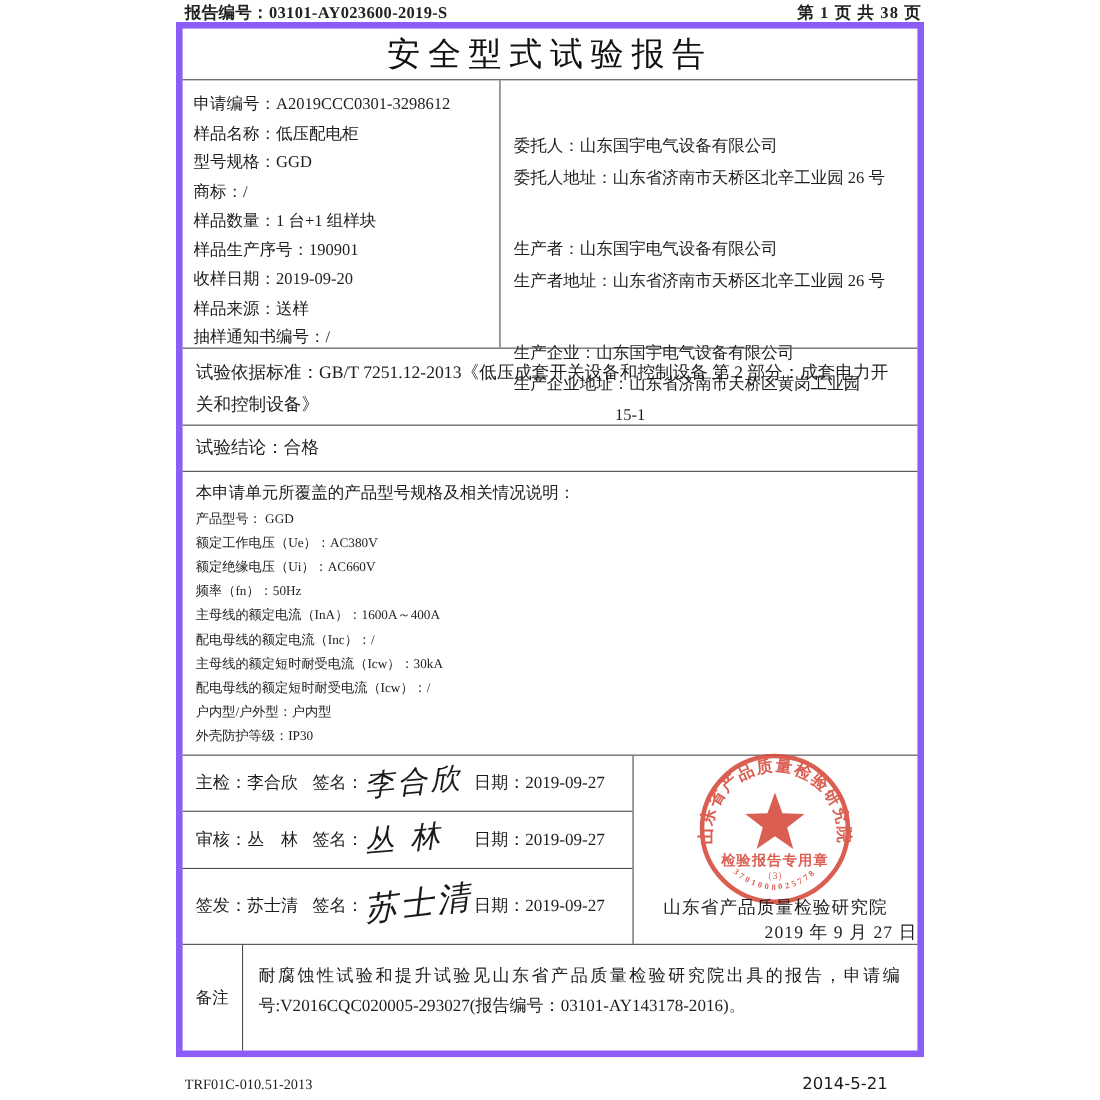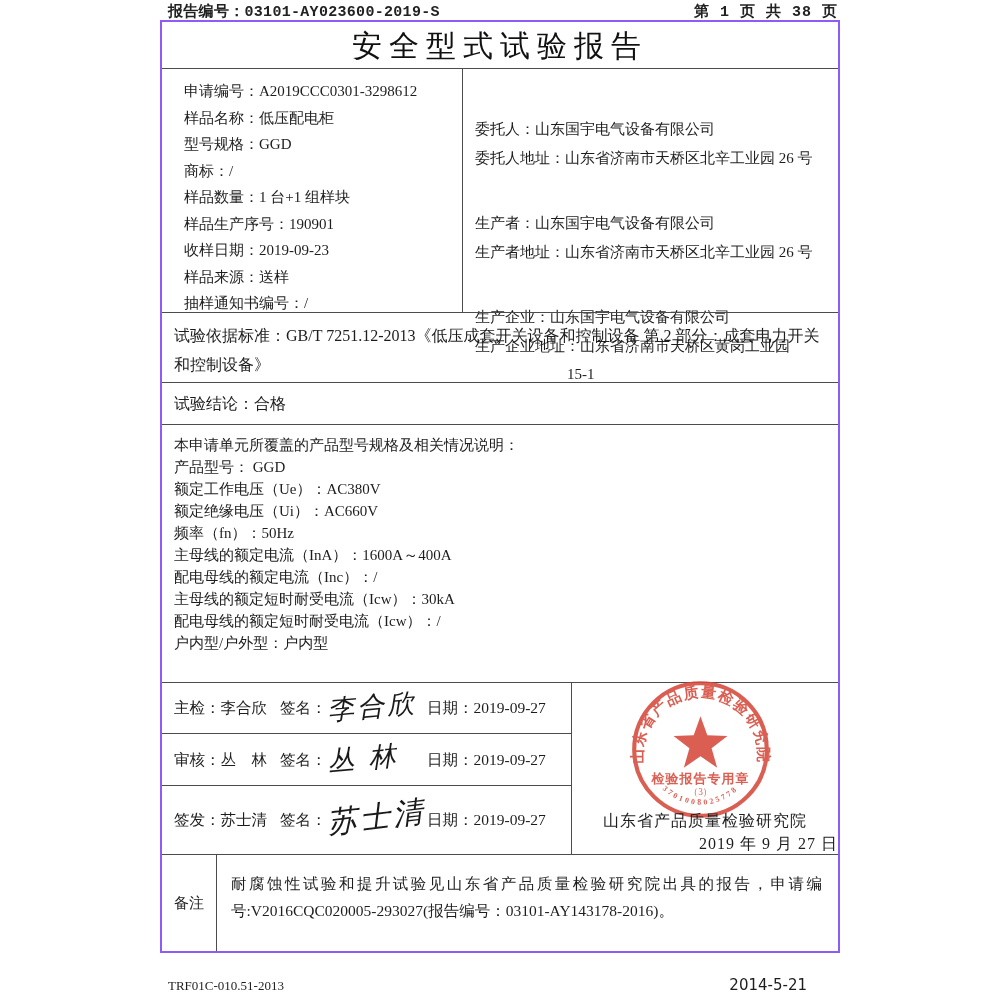--- a/index.html
+++ b/index.html
@@ -3,48 +3,48 @@
 <meta charset="utf-8">
 <style>
   * { margin:0; padding:0; box-sizing:border-box; }
   html,body { background:#ffffff; }
   body { font-family:"Liberation Serif","DejaVu Serif",serif; color:#1d1d1d; }
   .page { position:relative; width:1000px; height:1000px; background:#ffffff; overflow:hidden; }
 
   
   .doc-header { position:absolute; left:160px; top:2px; width:680px;
     display:flex; justify-content:space-between; align-items:flex-start;
-    font-family:Liberation Mono, monospace; font-weight:bold;
+    font-family:Liberation Serif, serif; font-weight:bold;
     font-size:15px; color:#222; }
   .doc-header .report-no { padding-left:8px; letter-spacing:.3px; }
   .doc-header .page-info { padding-right:2px; letter-spacing:1px; }
 
   
   .report-table { position:absolute; left:160px; top:20px; width:680px;
-    border:2px solid #8b5cf6; background:#fff; }
+    border:6px solid #8b5cf6; background:#fff; }
   .t-row { border-top:1px solid #4c4c4c; position:relative; }
   .t-row:first-child { border-top:none; }
 
   .row-title { height:46px; text-align:center; }
   .row-title .title-text { font-size:30px; letter-spacing:7px; line-height:47px; color:#111; }
 
   
-  .row-info { height:244px; display:flex;padding-left:12px; }
+  .row-info { height:244px; display:flex; }
   .info-left { width:289px; border-right:1px solid #4c4c4c; padding:9px 8px 0 10px; }
   .info-left .line { font-size:15px; line-height:26.5px; white-space:nowrap; }
   .info-right { flex:1; padding:10px 6px 0 12px; }
   .info-right .grp { margin-bottom:13px;margin-top:36px; }
   .info-right .line { font-size:15px; line-height:29px; }
   .info-right .line.cont { padding-left:92px; line-height:26px; }
 
   .row-standard { height:70px; padding:8px 12px 0 12px; font-size:16px; line-height:29px; }
   .row-conclusion { height:42px; padding:0 12px; font-size:16px; line-height:42px; }
 
   .row-specs { height:258px; padding:9px 12px 0 12px; }
-  .row-specs .line { font-size:15px; line-height:22px; white-space:nowrap; }
+  .row-specs .line { font-size:12px; line-height:22px; white-space:nowrap; }
   .row-specs .line.first { font-size:15px; }
 
   
   .row-sign { height:172px; display:flex; }
   .sign-left { width:410px; border-right:1px solid #4c4c4c; display:flex; flex-direction:column; }
   .sig-row { position:relative; }
   .sig-row + .sig-row { border-top:1px solid #4c4c4c; }
   .sig-row.r1 { height:50px; } .sig-row.r2 { height:52px; } .sig-row.r3 { height:68px; }
   .sig-row span { position:absolute; font-size:15.5px; white-space:nowrap; }
   .sig-role { left:12px; top:50%; transform:translateY(-50%); }
@@ -93,21 +93,21 @@
     </div>
 
     <div class="t-row row-info">
       <div class="info-left">
         <div class="line">申请编号：A2019CCC0301-3298612</div>
         <div class="line">样品名称：低压配电柜</div>
         <div class="line">型号规格：GGD</div>
         <div class="line">商标：/</div>
         <div class="line">样品数量：1 台+1 组样块</div>
         <div class="line">样品生产序号：190901</div>
-        <div class="line">收样日期：2019-09-23</div>
+        <div class="line">收样日期：2019-09-20</div>
         <div class="line">样品来源：送样</div>
         <div class="line">抽样通知书编号：/</div>
       </div>
       <div class="info-right">
         <div class="grp">
           <div class="line">委托人：山东国宇电气设备有限公司</div>
           <div class="line">委托人地址：山东省济南市天桥区北辛工业园 26 号</div>
         </div>
         <div class="grp">
           <div class="line">生产者：山东国宇电气设备有限公司</div>
@@ -133,20 +133,21 @@
       <div class="line first">本申请单元所覆盖的产品型号规格及相关情况说明：</div>
       <div class="line">产品型号：  GGD</div>
       <div class="line">额定工作电压（Ue）：AC380V</div>
       <div class="line">额定绝缘电压（Ui）：AC660V</div>
       <div class="line">频率（fn）：50Hz</div>
       <div class="line">主母线的额定电流（InA）：1600A～400A</div>
       <div class="line">配电母线的额定电流（Inc）：/</div>
       <div class="line">主母线的额定短时耐受电流（Icw）：30kA</div>
       <div class="line">配电母线的额定短时耐受电流（Icw）：/</div>
       <div class="line">户内型/户外型：户内型</div>
+      <div class="line">外壳防护等级：IP30</div>
     </div>
 
     <div class="t-row row-sign">
       <div class="sign-left">
         <div class="sig-row r1">
           <span class="sig-role">主检：李合欣</span>
           <span class="sig-sign-label">签名：</span>
           <span class="sig-script">李合欣</span>
           <span class="sig-date">日期：2019-09-27</span>
         </div>

